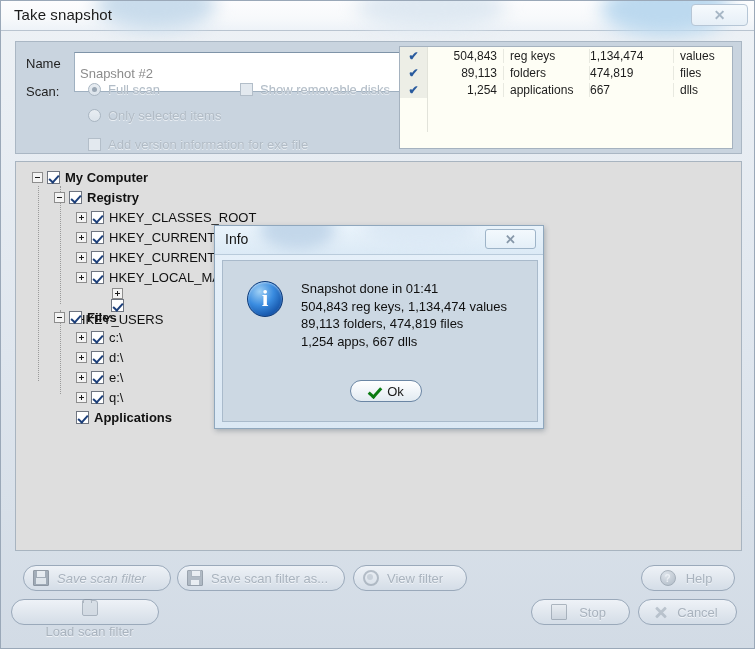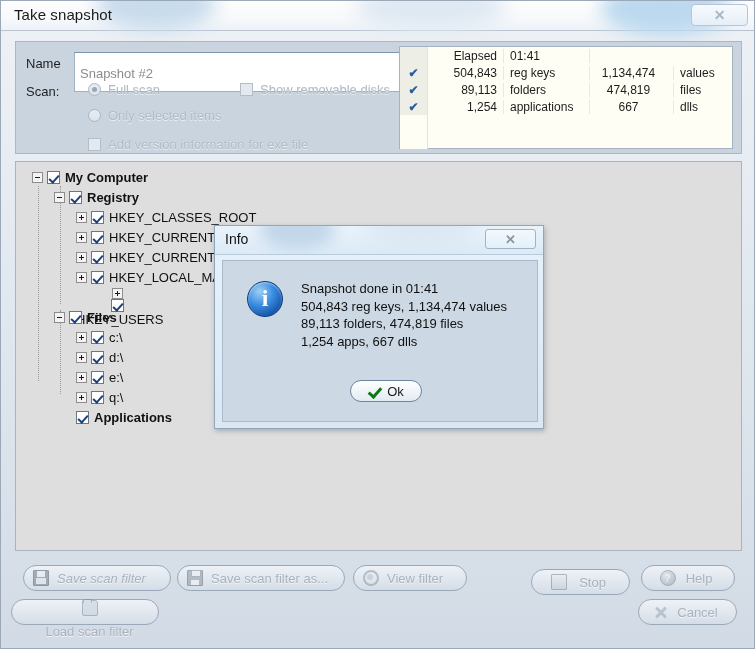--- a/index.html
+++ b/index.html
@@ -142,21 +142,21 @@
     width: 76px; text-align: right; padding-right: 6px;
     border-right: 1px solid #e8e9e0;
     flex: 0 0 auto;
   }
   #stats .c-lbl1 {
     width: 86px; padding-left: 6px;
     border-right: 1px solid #e8e9e0;
     flex: 0 0 auto;
   }
   #stats .c-num2 {
-    width: 84px; text-align: center; padding-right: 6px;
+    width: 84px; text-align: left; padding-right: 6px;
     border-right: 1px solid #e8e9e0;
     flex: 0 0 auto;
   }
   #stats .c-lbl2 { padding-left: 6px; flex: 1 1 auto; }
   #stats .srow.empty .c-check { background: #fefef5; }
 
   
   #tree-panel {
     position: absolute;
     left: 14px; top: 160px;
@@ -431,29 +431,20 @@
       <span class="dim-text">Show removable disks</span>
     </div>
 
     <div class="ctl-row" style="left:72px; top:95px;">
       <span class="chk-box"></span>
       <span class="dim-text">Add version information for exe file</span>
     </div>
   </div>
 
   <div id="stats">
-    <div class="srow">
-      <div class="c-check">
-        <span class="tick"></span>
-      </div>
-      <div class="c-num1">Elapsed</div>
-      <div class="c-lbl1">01:41</div>
-      <div class="c-num2"></div>
-      <div class="c-lbl2"></div>
-    </div>
     <div class="srow">
       <div class="c-check">
         <span class="tick">✔</span>
       </div>
       <div class="c-num1">504,843</div>
       <div class="c-lbl1">reg keys</div>
       <div class="c-num2">1,134,474</div>
       <div class="c-lbl2">values</div>
     </div>
     <div class="srow">
@@ -618,21 +609,21 @@
   <div class="btn" style="left:10px; top:598px; width:148px;flex-direction:column;">
     <span class="bicon ico-folder"></span>
     <span class="blabel">Load scan filter</span>
   </div>
 
   <div class="btn centered" style="left:640px; top:564px; width:94px; gap:10px;">
     <span class="bicon ico-help"></span>
     <span class="blabel">Help</span>
   </div>
 
-  <div class="btn centered" style="left:530px; top:568px; width:99px; gap:12px;">
+  <div class="btn centered" style="left:530px; top:598px; width:99px; gap:12px;">
     <span class="bicon ico-stop"></span>
     <span class="blabel">Stop</span>
   </div>
 
   <div class="btn centered" style="left:637px; top:598px; width:99px; gap:8px;">
     <span class="bicon ico-cancel"></span>
     <span class="blabel">Cancel</span>
   </div>
 
 </div>

